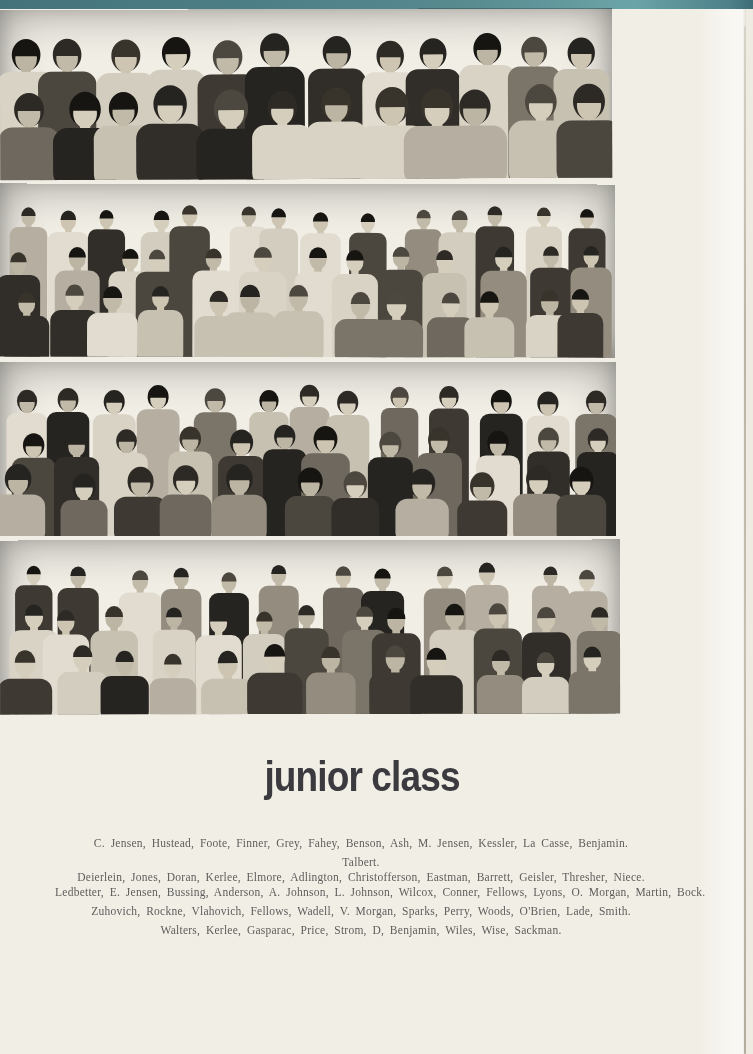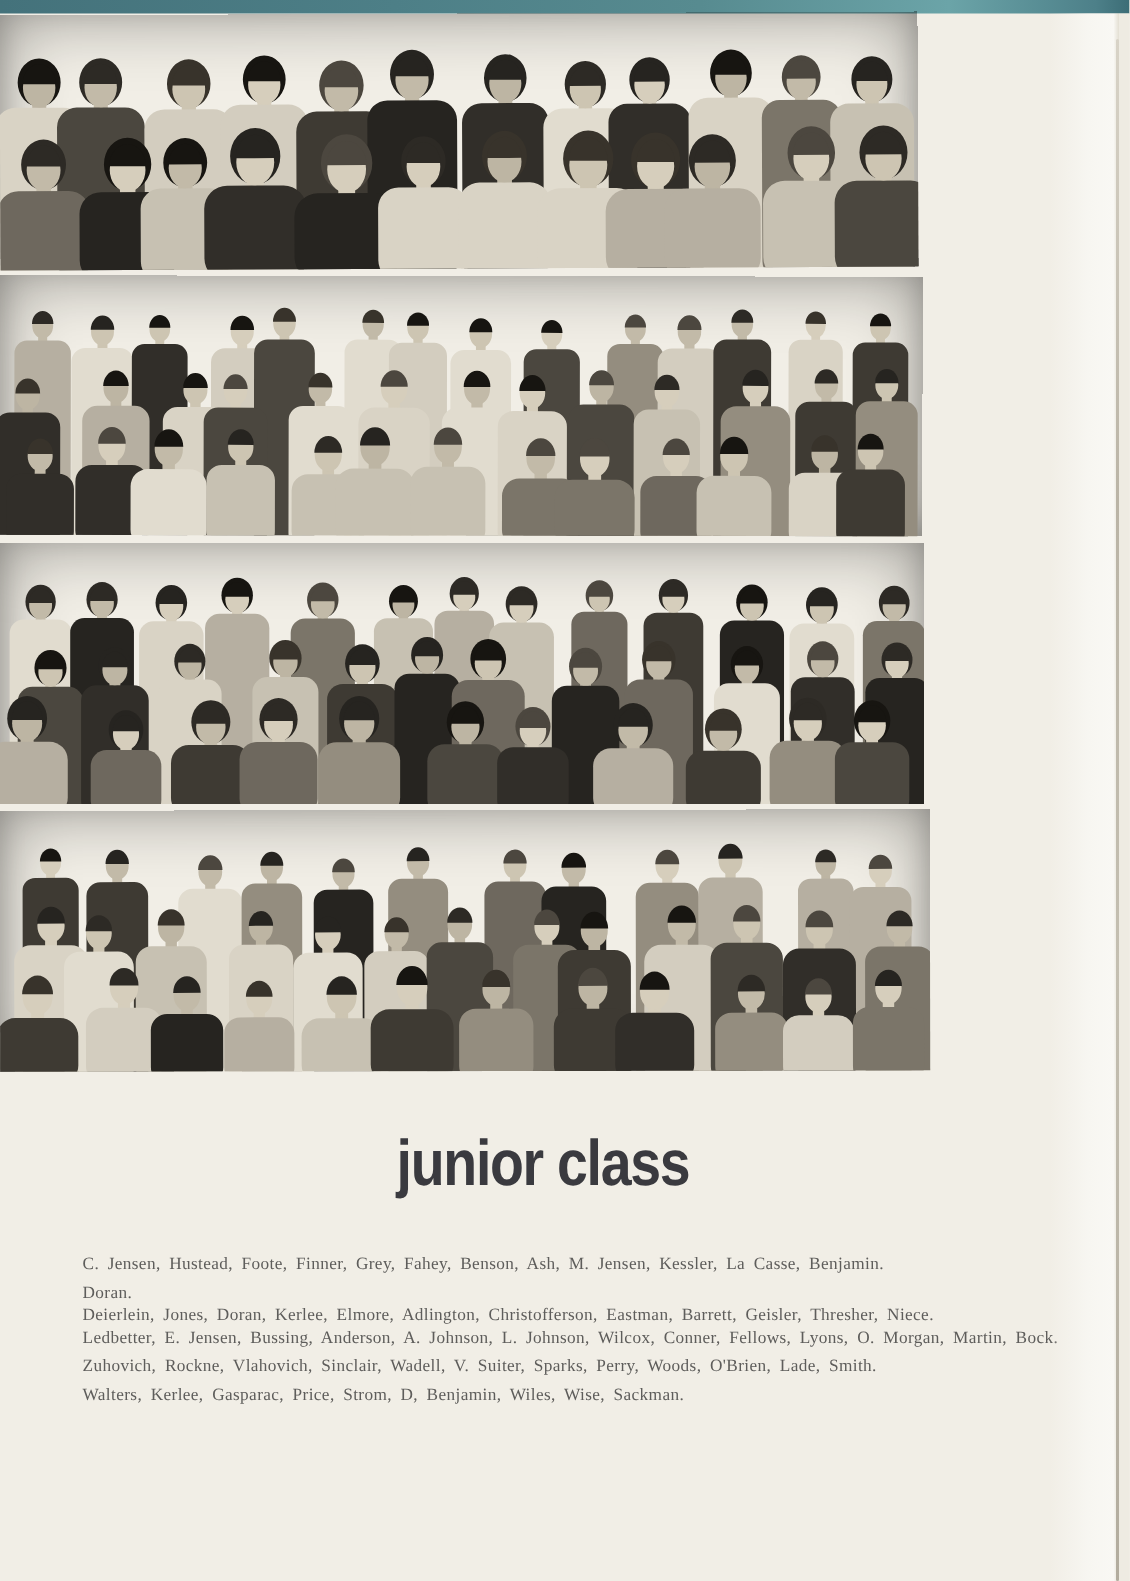--- a/index.html
+++ b/index.html
@@ -38,21 +38,21 @@
     transform:scaleX(.86);transform-origin:center;
   }
   
   .caption{
     position:absolute;left:55px;top:836px;width:612px;
     font-size:11.5px;line-height:15.3px;
     color:#5e5d5b;
     letter-spacing:.25px;word-spacing:2.6px;
   }
   .cgroup{margin:0 0 3.5px 0;}
-  .cline{white-space:nowrap;}
+  .cline{white-space:nowrap;text-align:center;}
   .cline.just{white-space:normal;text-align:justify;text-align-last:justify;}
   
   .page-curl{
     position:absolute;top:9px;left:700px;width:46px;height:1045px;
     background:linear-gradient(90deg, rgba(247,246,241,0) 0%, #f7f6f1 55%, #f9f8f4 92%, #e3dfd3 100%);
   }
   .page-edge-line{
     position:absolute;top:26px;left:744px;width:2px;height:1028px;
     background:linear-gradient(180deg,#d8d3c7 0%,#bab4a6 30%,#c4bfb1 60%,#b2ac9e 100%);
     border-radius:1px;
@@ -692,26 +692,26 @@
     </svg>
   </div>
 
 <h1 class="title">junior class</h1>
 
 <div class="caption">
   <div class="cgroup">
     <div class="cline">C. Jensen, Hustead, Foote, Finner, Grey, Fahey, Benson, Ash, M. Jensen, Kessler, La Casse, Benjamin.</div>
   </div>
   <div class="cgroup">
-    <div class="cline">Doran.</div>
+    <div class="cline">Talbert.</div>
     <div class="cline">Deierlein, Jones, Doran, Kerlee, Elmore, Adlington, Christofferson, Eastman, Barrett, Geisler, Thresher, Niece.</div>
     <div class="cline">Ledbetter, E. Jensen, Bussing, Anderson, A. Johnson, L. Johnson, Wilcox, Conner, Fellows, Lyons, O. Morgan, Martin, Bock.</div>
   </div>
   <div class="cgroup">
-    <div class="cline">Zuhovich, Rockne, Vlahovich, Sinclair, Wadell, V. Suiter, Sparks, Perry, Woods, O'Brien, Lade, Smith.</div>
+    <div class="cline">Zuhovich, Rockne, Vlahovich, Fellows, Wadell, V. Morgan, Sparks, Perry, Woods, O'Brien, Lade, Smith.</div>
   </div>
   <div class="cgroup">
     <div class="cline">Walters, Kerlee, Gasparac, Price, Strom, D, Benjamin, Wiles, Wise, Sackman.</div>
   </div>
 </div>
 
 <div class="page-curl"></div>
 <div class="page-edge-line"></div>
 <div class="page-right"></div>
 

